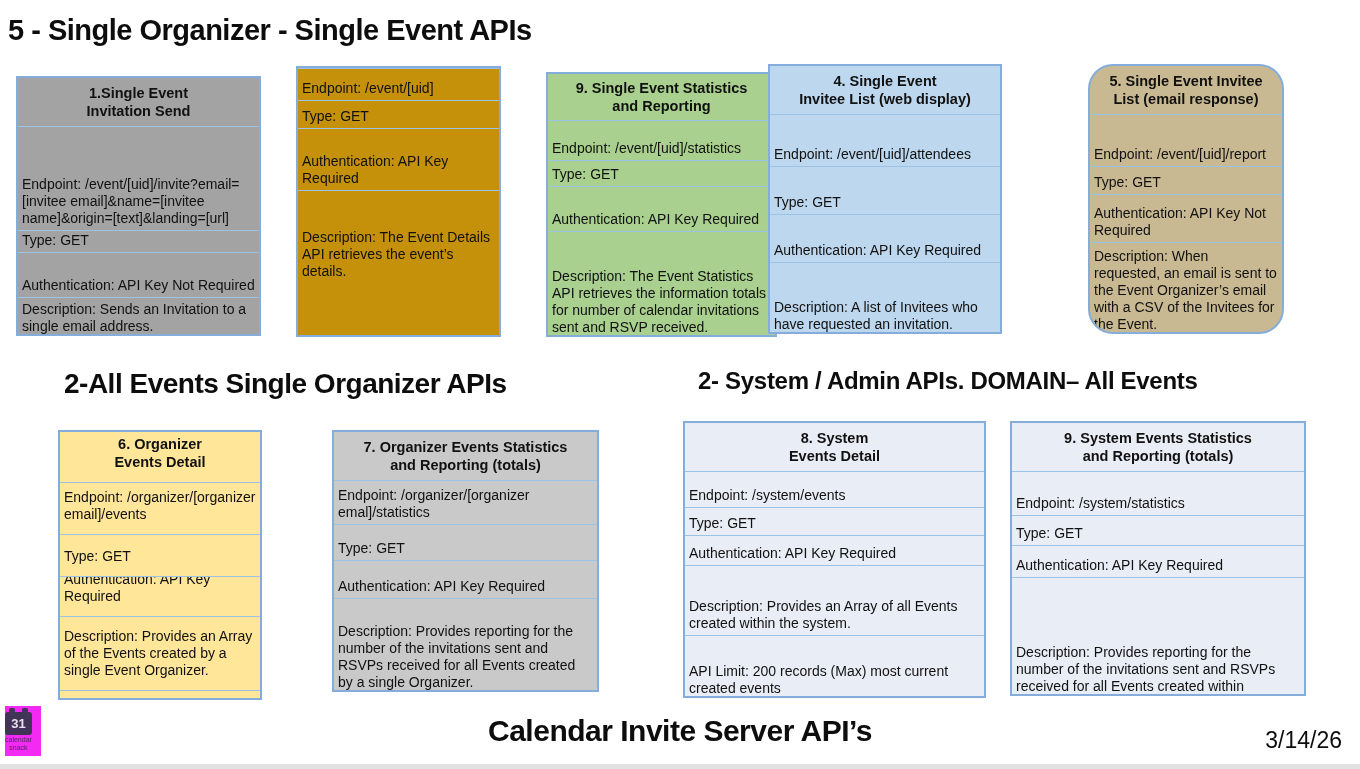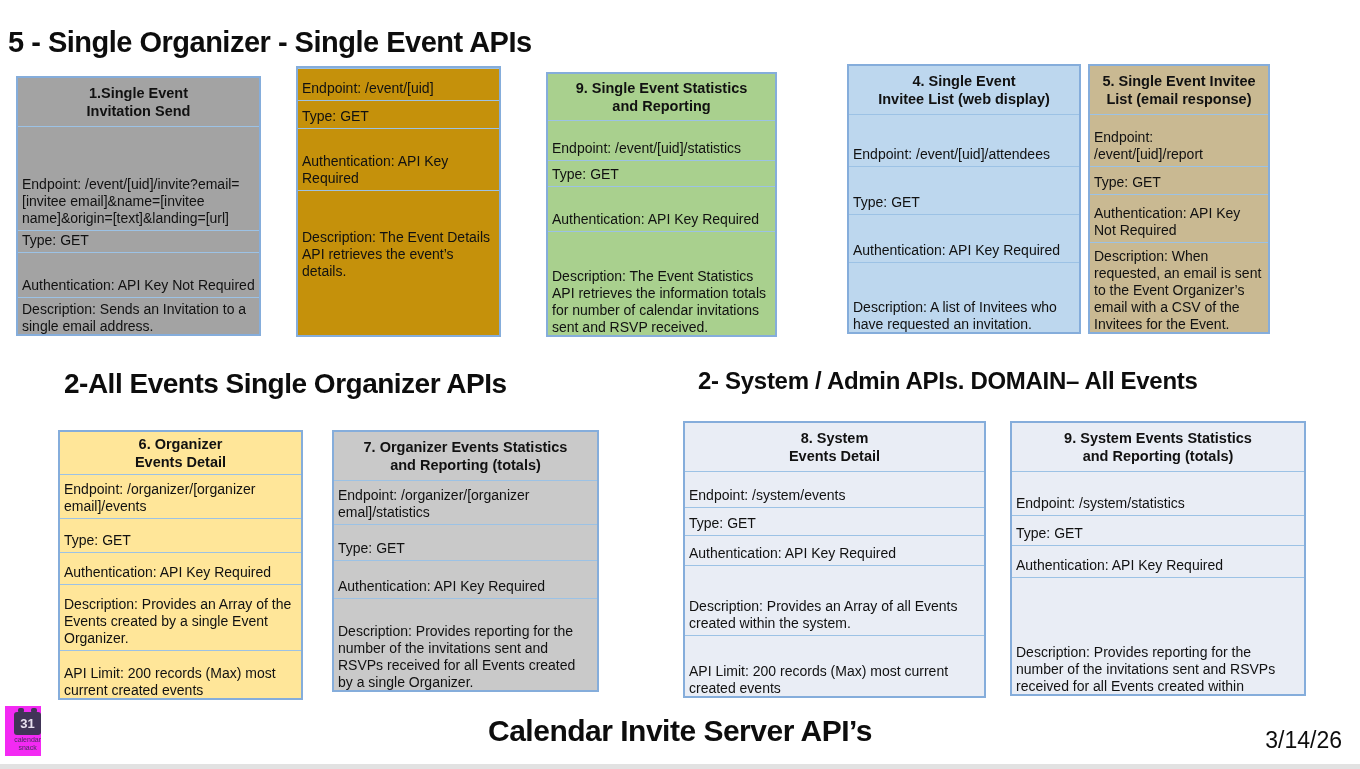--- a/index.html
+++ b/index.html
@@ -1,35 +1,35 @@
 <!DOCTYPE html>
 <html><head>
 <meta charset="utf-8">
 <style>
   html,body{margin:0;padding:0;background:#fff;}
   body{width:1360px;height:769px;position:relative;font-family:"Liberation Sans",sans-serif;color:#111;overflow:hidden;}
   .slide{position:absolute;inset:0;background:#ffffff;}
   .title{position:absolute;font-weight:bold;color:#0d0d0d;white-space:nowrap;}
-  .t-top{left:8px;top:14px;font-size:29px;letter-spacing:-0.5px;margin-top:12px;}
+  .t-top{left:8px;top:14px;font-size:29px;letter-spacing:-0.5px;}
   .t-sec2{left:64px;top:368px;font-size:28px;letter-spacing:-0.5px;}
   .t-sec3{left:698px;top:367px;font-size:24px;letter-spacing:-0.3px;}
   .t-footer{left:0;right:0;top:714px;text-align:center;font-size:30px;letter-spacing:-0.5px;}
   .t-date{position:absolute;right:18px;top:727px;font-size:23px;color:#0d0d0d;}
   .api-box{position:absolute;border:2px solid #85ADDB;box-sizing:border-box;display:flex;flex-direction:column;overflow:hidden;font-size:14px;line-height:1.22;}
   .bh{display:flex;align-items:center;justify-content:center;text-align:center;font-weight:bold;white-space:pre-line;box-sizing:border-box;padding:2px 4px;font-size:14.5px;line-height:1.25;flex:none;}
   .br{border-top:1px solid #9CC2E5;box-sizing:border-box;padding:1px 4px 3px;display:flex;align-items:flex-end;overflow:hidden;flex:none;}
   .c-pink{background:#a3a3a3;}
   .c-gold{background:#C5910B;}
   .c-green{background:#A9D08E;}
   .c-blue{background:#BDD7EE;}
   .c-tan{background:#C9B992;}
   .c-yellow{background:#FFE699;}
   .c-gray{background:#C9C9C9;margin-left:7px;}
   .c-lblue{background:#E9EDF5;}
-  .logo{position:absolute;left:5px;top:706px;width:36px;height:50px;background:#F32AF3;display:flex;flex-direction:column;align-items:flex-end;}
+  .logo{position:absolute;left:5px;top:706px;width:36px;height:50px;background:#F32AF3;display:flex;flex-direction:column;align-items:flex-start;}
   .cal{margin-top:6px;width:27px;height:23px;background:#413457;border-radius:3px;position:relative;display:flex;align-items:center;justify-content:center;}
   .cal:before,.cal:after{content:"";position:absolute;top:-4px;width:6px;height:5px;background:#413457;border-radius:2px;}
   .cal:before{left:4px;} .cal:after{right:4px;}
   .cal span{color:#e8e0ee;font-size:13px;font-weight:bold;line-height:1;}
   .logo-txt{font-size:7px;line-height:1.15;color:#4A2D5E;text-align:center;margin-top:1px;}
   .edge-strip{position:absolute;left:0;right:0;bottom:0;height:5px;background:#E2E2E2;}
 </style>
 </head>
 <body>
 
@@ -55,42 +55,42 @@
 
   <div class="api-box c-green" style="left:546px;top:72px;width:231px;height:265px;">
     <div class="bh" style="height:46px">9. Single Event Statistics
 and Reporting</div>
     <div class="br" style="height:40px">Endpoint: /event/[uid]/statistics</div>
     <div class="br" style="height:26px">Type: GET</div>
     <div class="br" style="height:45px">Authentication: API Key Required</div>
     <div class="br" style="height:108px">Description: The Event Statistics API retrieves the information totals for number of calendar invitations sent and RSVP received.</div>
   </div>
 
-  <div class="api-box c-blue" style="left:847px;top:64px;width:234px;height:270px;">
+  <div class="api-box c-blue" style="left:768px;top:64px;width:234px;height:270px;">
     <div class="bh" style="height:48px">4. Single Event
 Invitee List (web display)</div>
     <div class="br" style="height:52px">Endpoint: /event/[uid]/attendees</div>
     <div class="br" style="height:48px">Type: GET</div>
     <div class="br" style="height:48px">Authentication: API Key Required</div>
     <div class="br" style="height:74px">Description: A list of Invitees who have requested an invitation.</div>
   </div>
 
-  <div class="api-box c-tan" style="left:1088px;top:64px;width:182px;height:270px;">
+  <div class="api-box c-tan" style="left:1088px;top:64px;width:196px;height:270px;border-radius:25px;">
     <div class="bh" style="height:48px">5. Single Event Invitee
 List (email response)</div>
     <div class="br" style="height:52px">Endpoint: /event/[uid]/report</div>
     <div class="br" style="height:28px">Type: GET</div>
     <div class="br" style="height:48px">Authentication: API Key Not Required</div>
     <div class="br" style="height:94px">Description: When requested, an email is sent to the Event Organizer’s email with a CSV of the Invitees for the Event.</div>
   </div>
 
   <div class="title t-sec2">2-All Events Single Organizer APIs</div>
   <div class="title t-sec3">2- System / Admin APIs. DOMAIN– All Events</div>
 
-  <div class="api-box c-yellow" style="left:58px;top:430px;width:245px;height:270px;">
+  <div class="api-box c-yellow" style="left:58px;top:430px;width:204px;height:270px;gap:8px;">
     <div class="bh" style="height:42px">6. Organizer
 Events Detail</div>
     <div class="br" style="height:44px">Endpoint: /organizer/[organizer email]/events</div>
     <div class="br" style="height:34px">Type: GET</div>
     <div class="br" style="height:32px">Authentication: API Key Required</div>
     <div class="br" style="height:66px">Description: Provides an Array of the Events created by a single Event Organizer.</div>
     <div class="br" style="height:52px">API Limit: 200 records (Max) most current created events</div>
   </div>
 
   <div class="api-box c-gray" style="left:325px;top:430px;width:267px;height:262px;">

